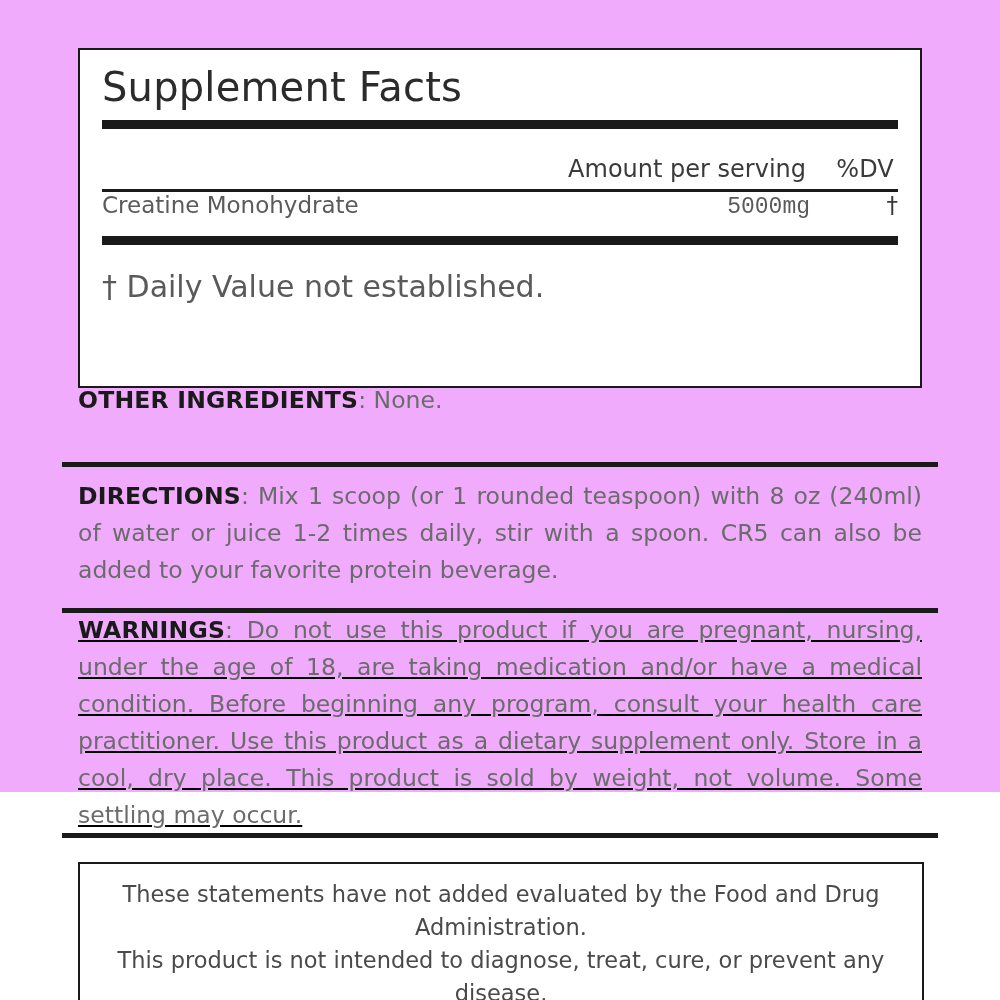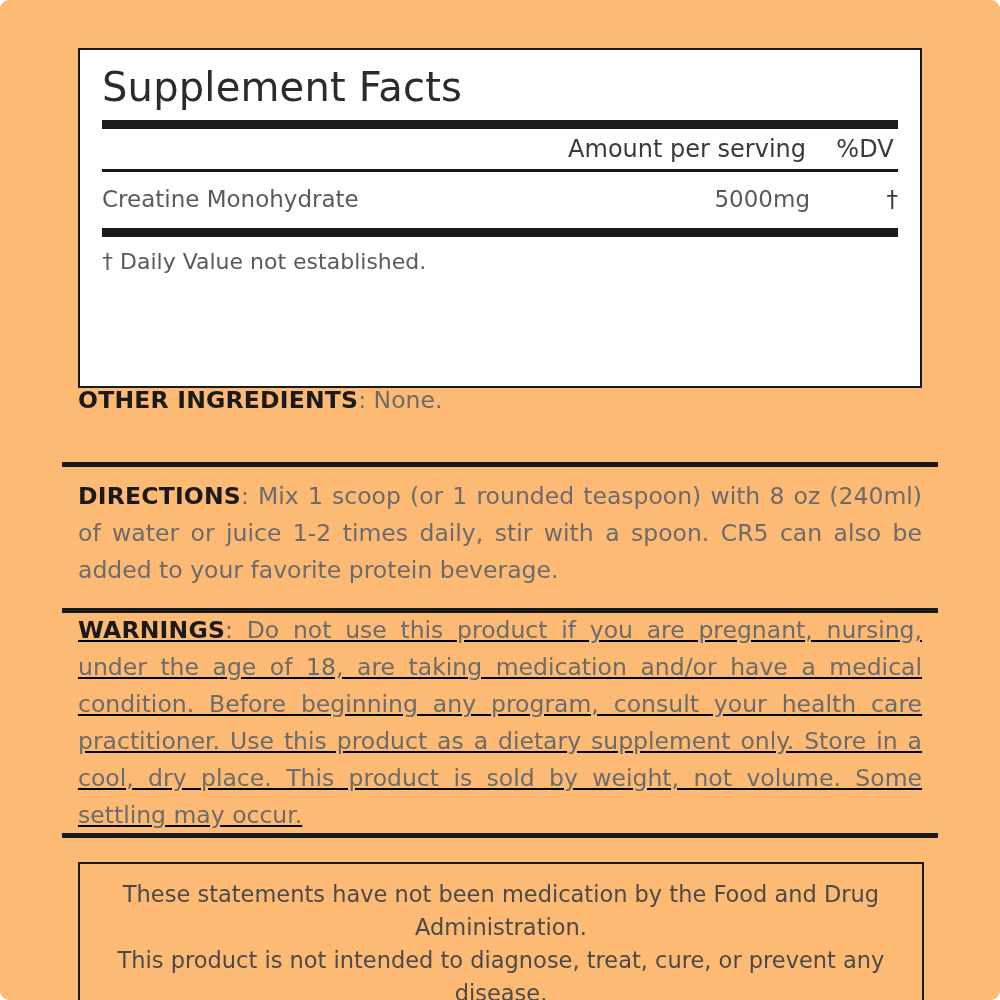--- a/index.html
+++ b/index.html
@@ -7,23 +7,22 @@
     margin: 0;
     padding: 0;
     width: 1000px;
     height: 1000px;
     background: #ffffff;
     font-family: "DejaVu Sans", sans-serif;
   }
   .page {
     position: relative;
     width: 1000px;
-    height: 1000px;
-    background: #fdba74;
-    border-radius: 9px;
+    height: 792px;
+    background: #f0abfc;
   }
 
   
   .sf-panel {
     position: absolute;
     left: 78px;
     top: 48px;
     width: 844px;
     height: 340px;
     border: 2px solid #1a1a1a;
@@ -53,39 +52,40 @@
     height: 3px;
     background: #1a1a1a;
   }
   .sf-amountrow {
     display: flex;
     justify-content: flex-end;
     align-items: baseline;
     padding: 6px 0 6px 0;
     font-size: 24px;
     color: #3a3a3a;
+    margin-top: 20px;
   }
   .sf-amountrow .amt-label { margin-right: 26px; }
   .sf-amountrow .dv-label { width: 66px; text-align: center; }
 
   .sf-introw {
     display: flex;
     align-items: baseline;
-    padding: 14px 0 16px 0;
+    padding: 0 0 16px 0;
     font-size: 23px;
     color: #5a5a5a;
   }
   .sf-introw .ing-name { flex: 1; }
-  .sf-introw .ing-amt { text-align: center; padding-right: 22px; }
+  .sf-introw .ing-amt { text-align: center; padding-right: 22px; font-family: Liberation Mono, monospace; }
   .sf-introw .ing-dv { width: 66px; text-align: right; color: #3a3a3a; }
 
   .sf-footnote {
-    font-size: 22px;
+    font-size: 30px;
     color: #5a5a5a;
-    padding-top: 12px;
+    padding-top: 24px;
   }
 
   
   .section {
     position: absolute;
     left: 78px;
     width: 844px;
   }
   .divider {
     position: absolute;
@@ -171,17 +171,17 @@
 
   <div class="section" style="top:612px;text-decoration:underline;">
     <div class="body-text">
       <span class="lead">WARNINGS</span><span>: Do not use this product if you are pregnant, nursing, under the age of 18, are taking medication and/or have a medical condition. Before beginning any program, consult your health care practitioner. Use this product as a dietary supplement only. Store in a cool, dry place. This product is sold by weight, not volume. Some settling may occur.</span>
     </div>
   </div>
 
   <div class="divider" style="top:833px;"></div>
 
   <div class="disclaimer">
-    <p>These statements have not been medication by the Food and Drug Administration.</p>
+    <p>These statements have not added evaluated by the Food and Drug Administration.</p>
     <p>This product is not intended to diagnose, treat, cure, or prevent any disease.</p>
   </div>
 
 </div>
 
 </body></html>

